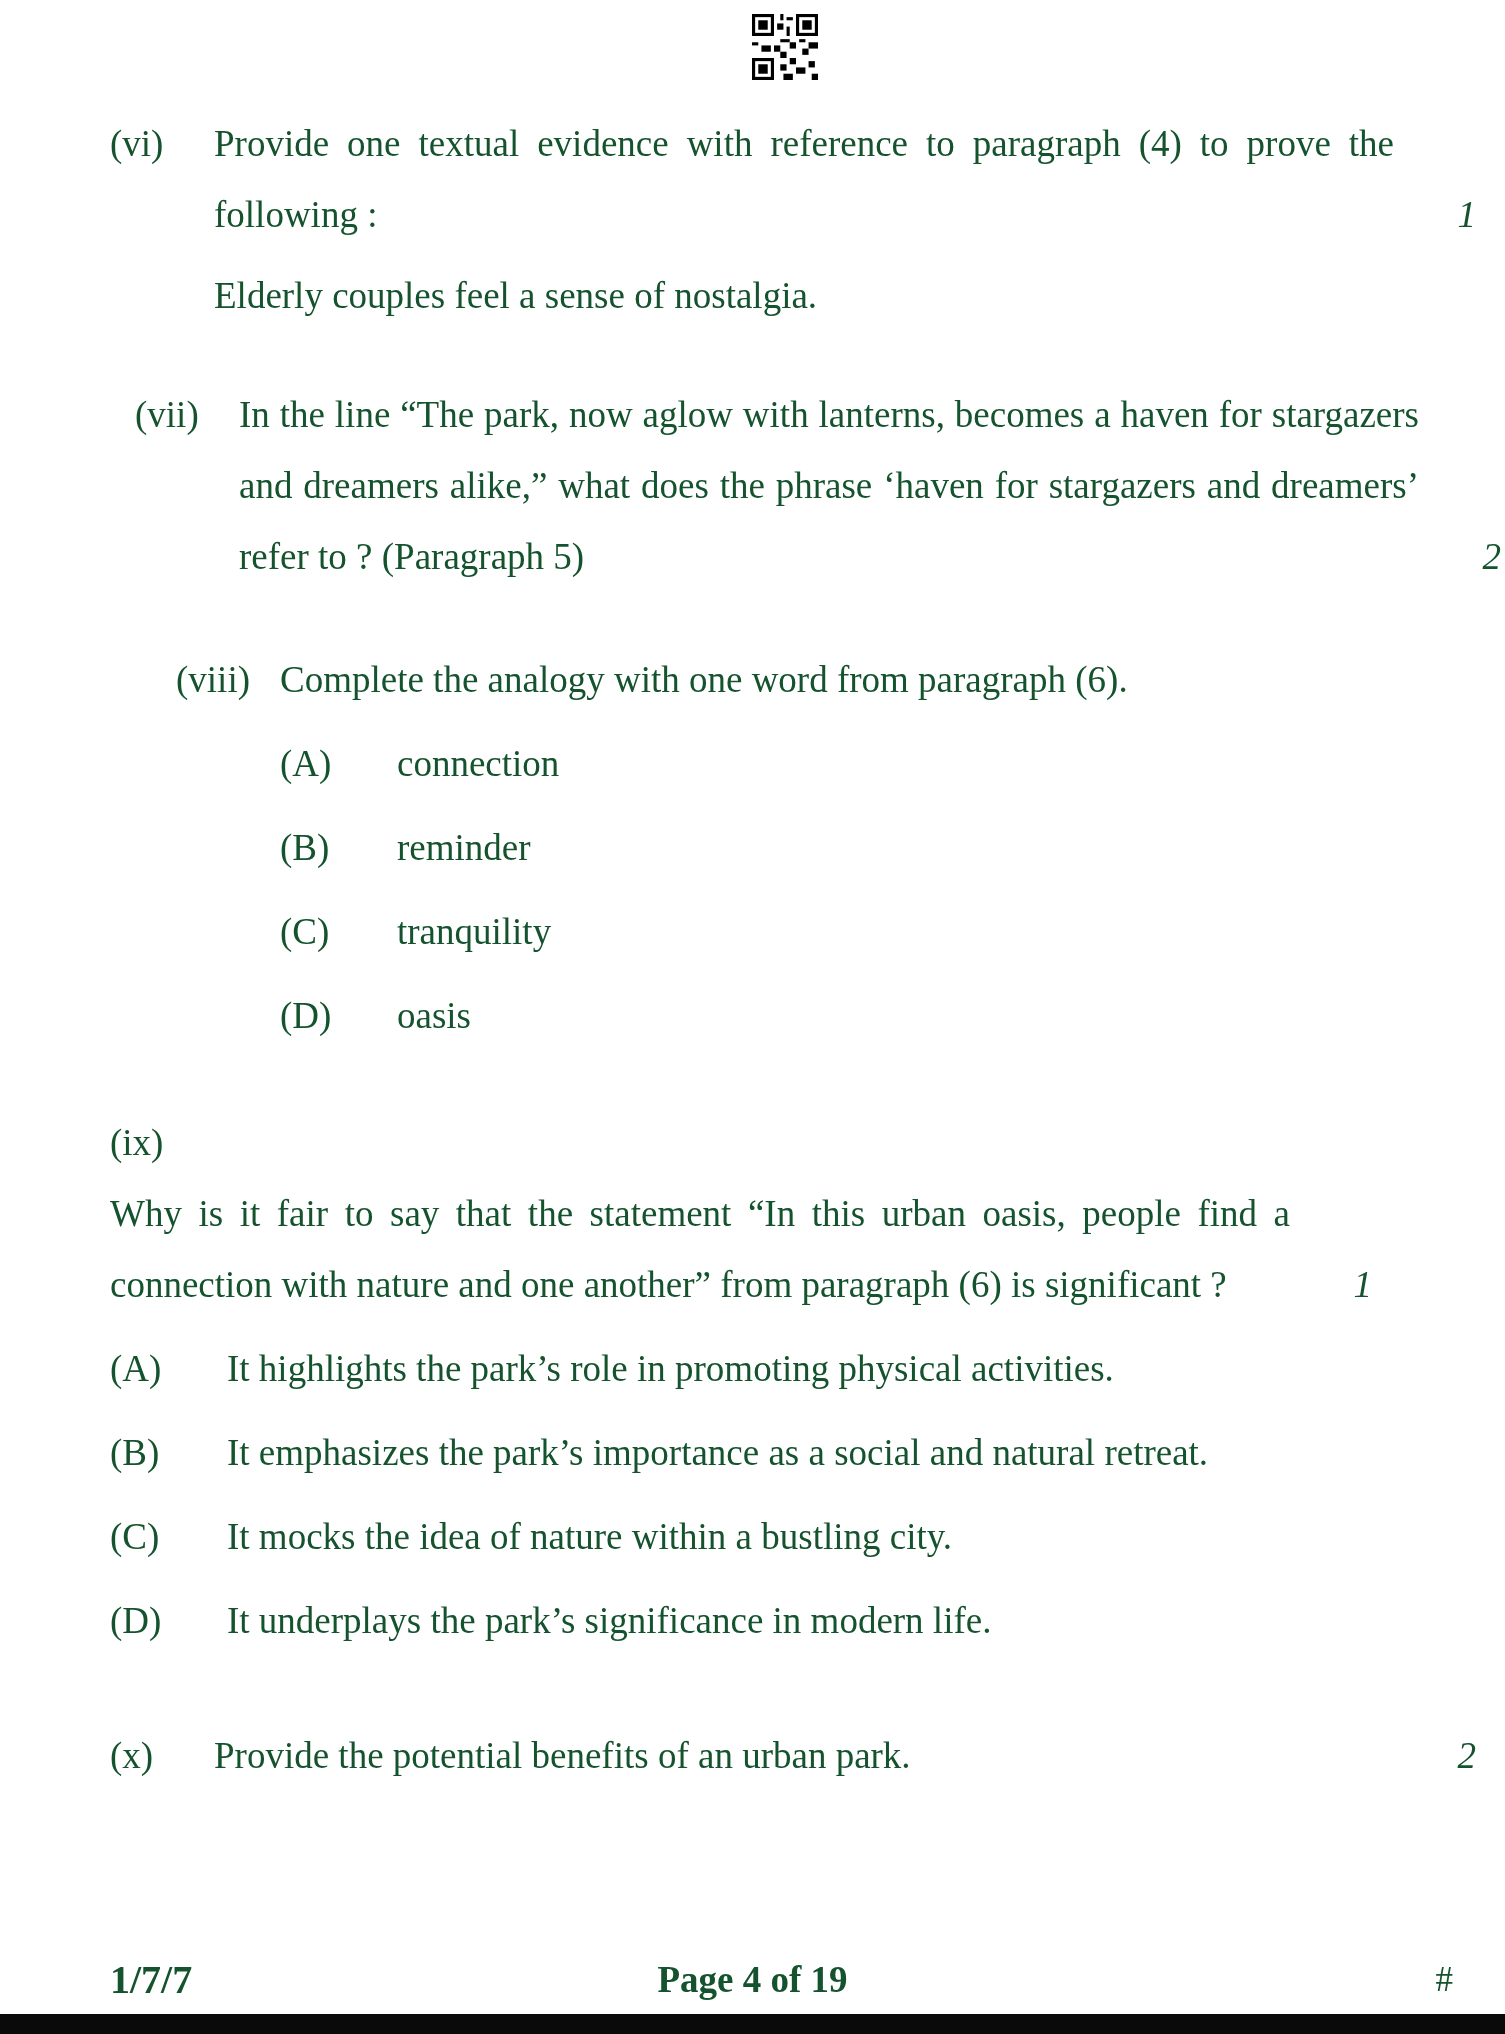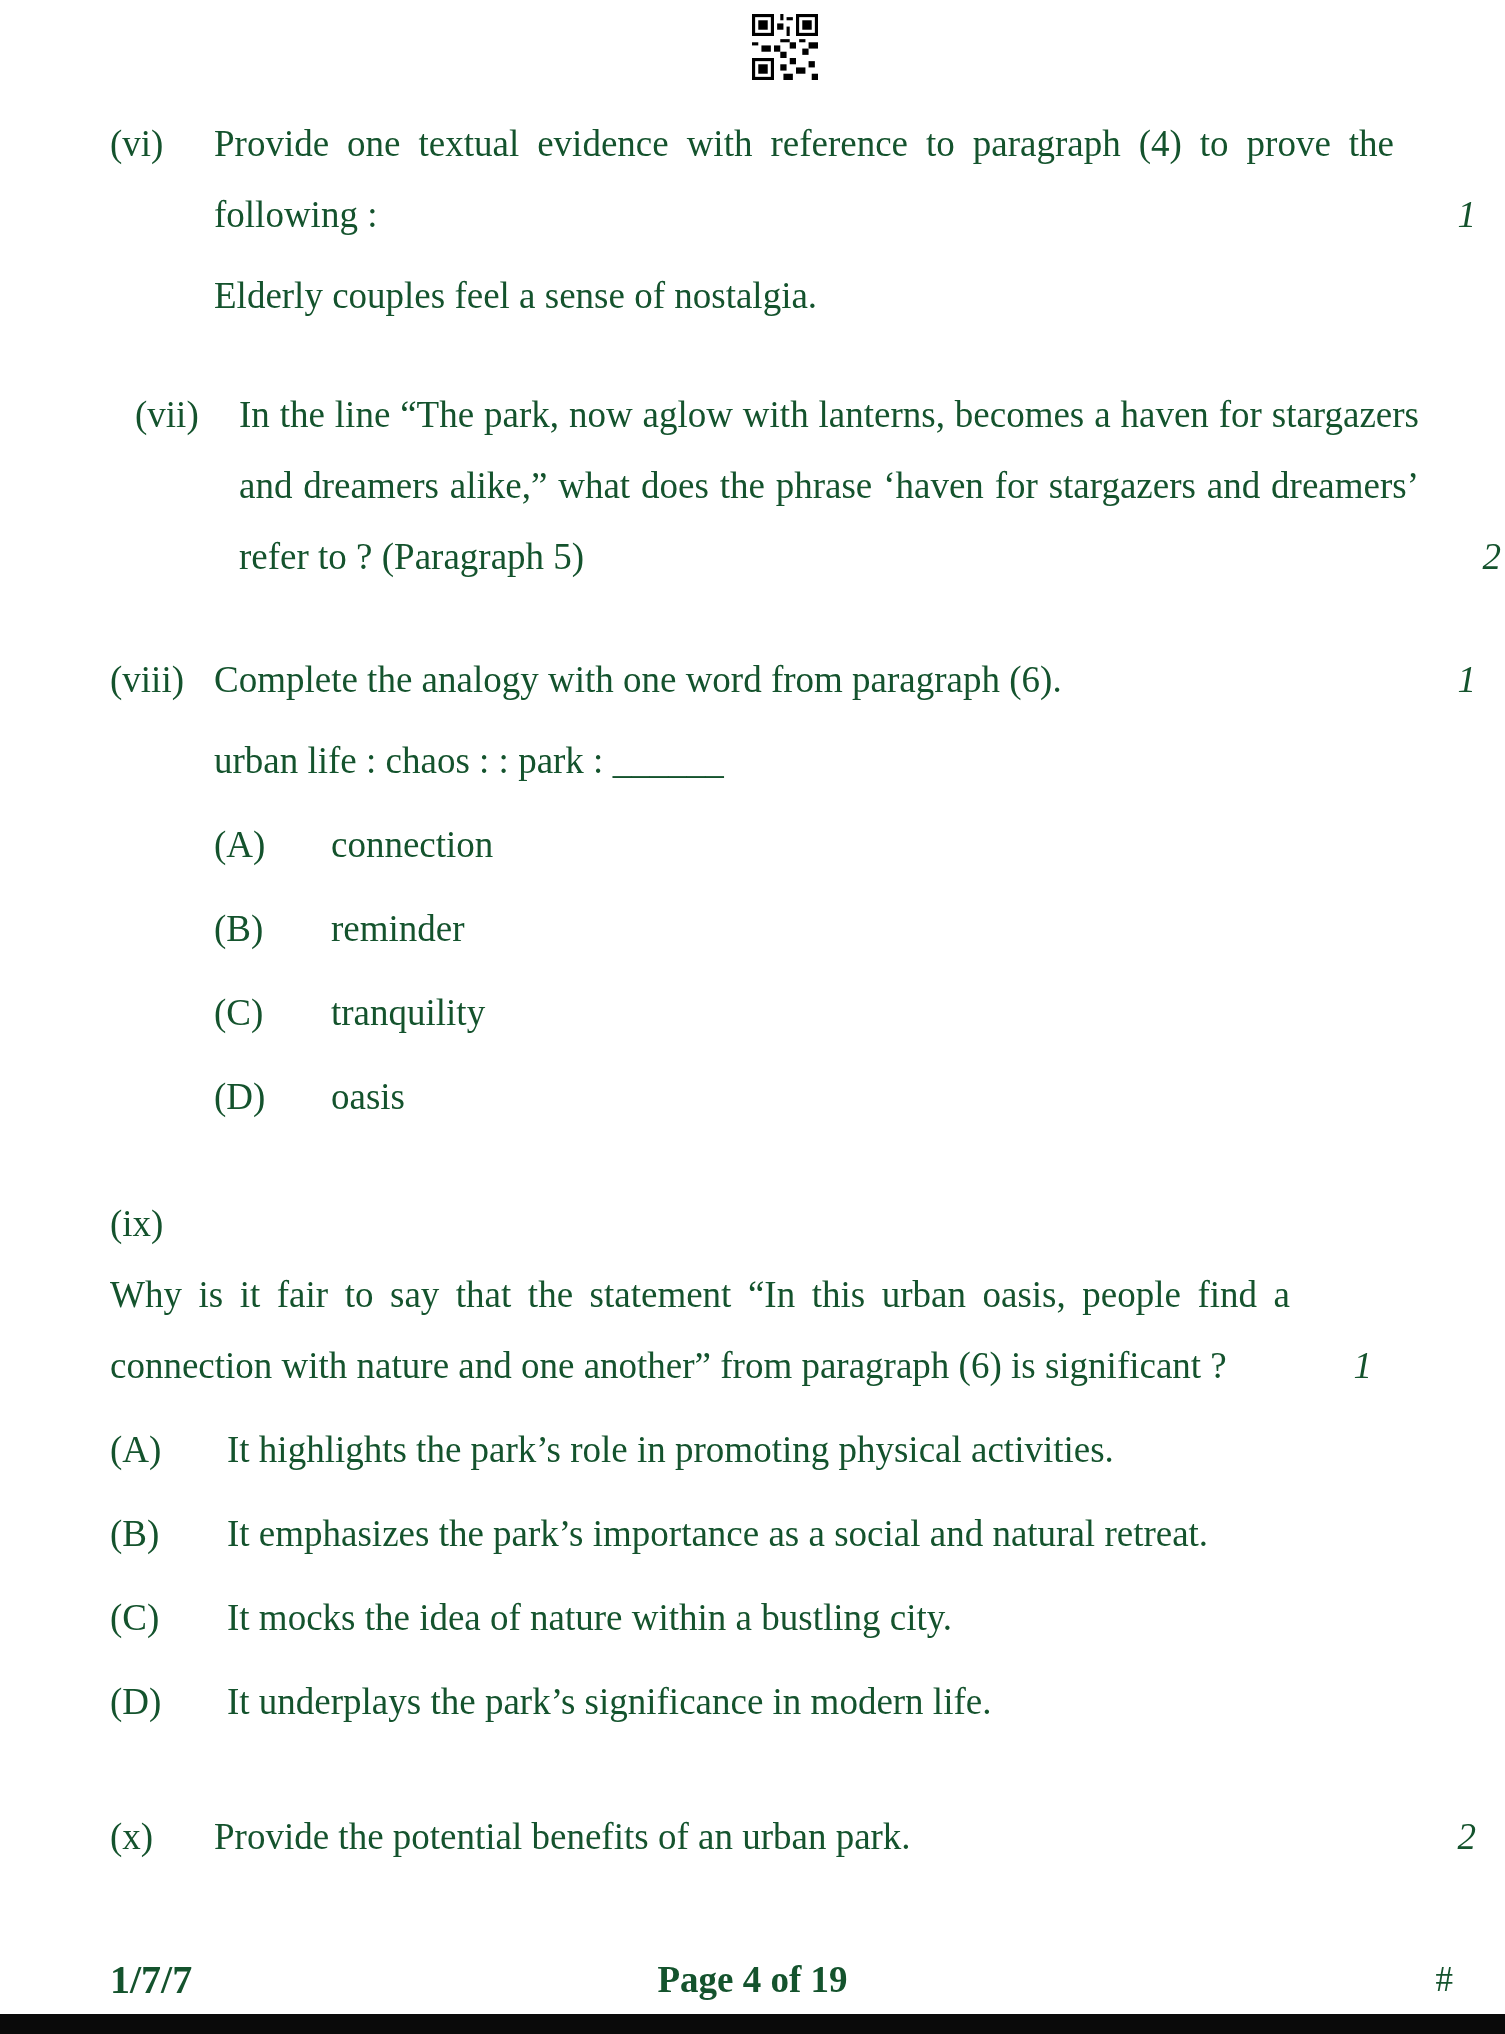--- a/index.html
+++ b/index.html
@@ -16,21 +16,21 @@
     position: relative;
     overflow: hidden;
     padding: 14px 45px 0 110px;
   }
   .qr-wrap { text-align: center; margin-bottom: 22px; height: 72px; }
   .qr-wrap svg { display: inline-block; }
 
   .q { display: flex; align-items: flex-start; }
   .q-vi   { margin-bottom: 48px; }
   .q-vii  { margin-bottom: 52px; margin-left: 25px; }
-  .q-viii { margin-bottom: 56px; }
+  .q-viii { margin-bottom: 56px; justify-content: flex-end; }
   .q-ix   { margin-bottom: 64px; flex-direction: column; }
   .qnum { width: 104px; flex: none; }
   .qbody { width: 1180px; flex: none; }
   .stem { position: relative; text-align: justify; }
   .marks {
     position: absolute;
     right: -82px;
     bottom: 0;
     font-style: italic;
   }
@@ -116,21 +116,20 @@
     <div class="qnum">(vii)</div>
     <div class="qbody">
       <p class="stem"><span>In the line “The park, now aglow with lanterns, becomes a haven for stargazers and dreamers alike,” what does the phrase ‘haven for stargazers and dreamers’ refer to ? (Paragraph 5)</span><span class="marks">2</span></p>
     </div>
   </div>
 
   <div class="q q-viii">
     <div class="qnum">(viii)</div>
     <div class="qbody">
       <p class="stem"><span>Complete the analogy with one word from paragraph (6).</span><span class="marks">1</span></p>
-      <p class="sub">urban life : chaos : : park : ______</p>
       <div class="opts">
         <div class="opt">
           <div class="optlabel">(A)</div>
           <div class="opttext">connection</div>
         </div>
         <div class="opt">
           <div class="optlabel">(B)</div>
           <div class="opttext">reminder</div>
         </div>
         <div class="opt">

